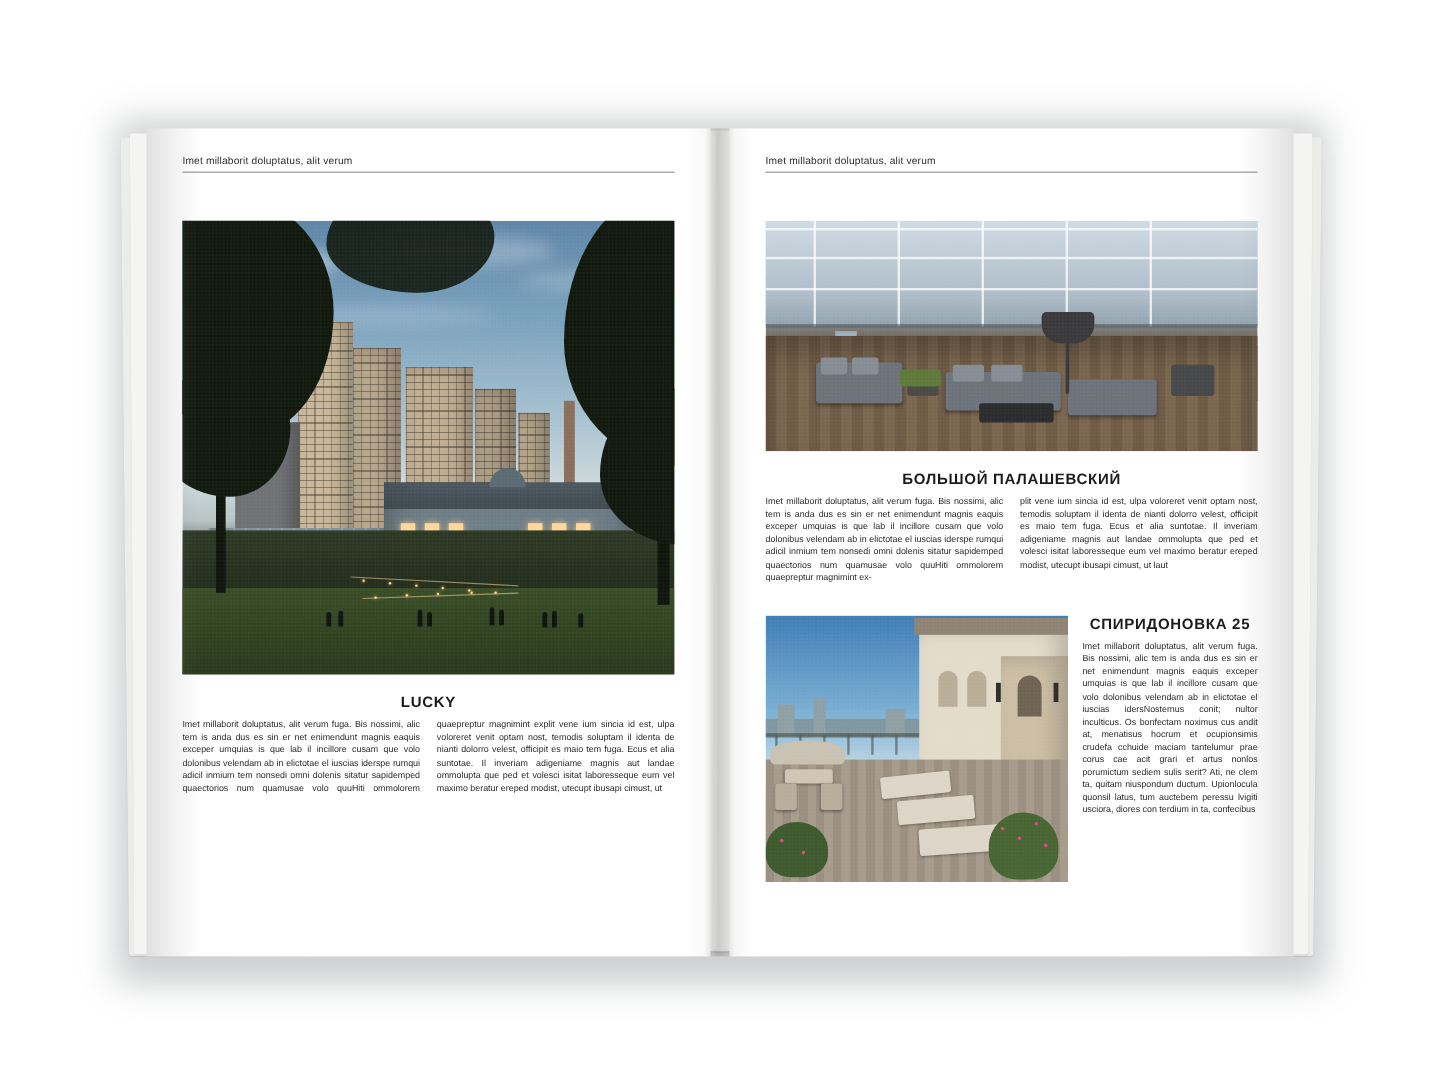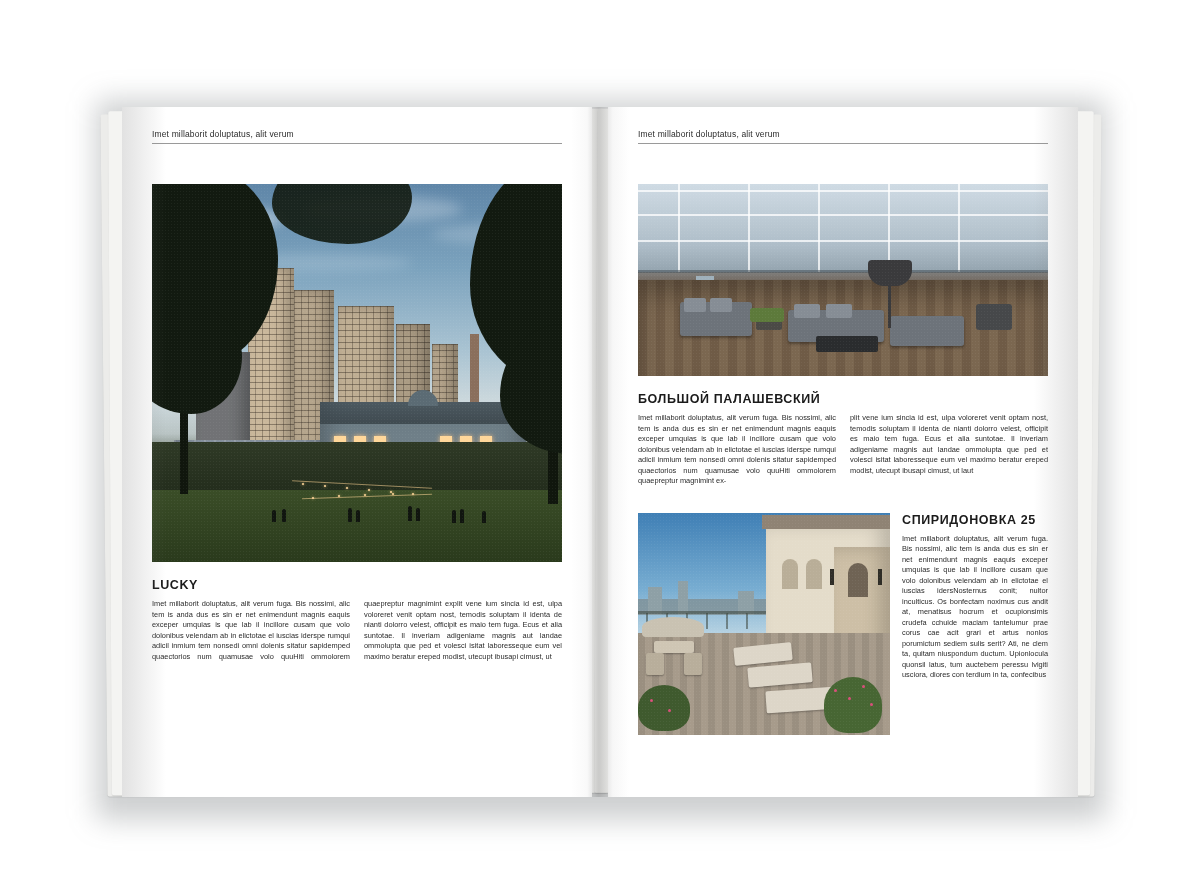--- a/index.html
+++ b/index.html
@@ -105,20 +105,21 @@
     position: relative;
     overflow: hidden;
   }
 
   .section-title {
     font-size: 12.5px;
     font-weight: bold;
     letter-spacing: 0.6px;
     color: #1b1b1b;
     margin: 16px 0 7px 0;
+    text-align: center;
   }
 
   .body-col {
     font-size: 7.4px;
     line-height: 1.42;
     color: #2a2a2a;
     text-align: justify;
     hyphens: auto;
   }
 

